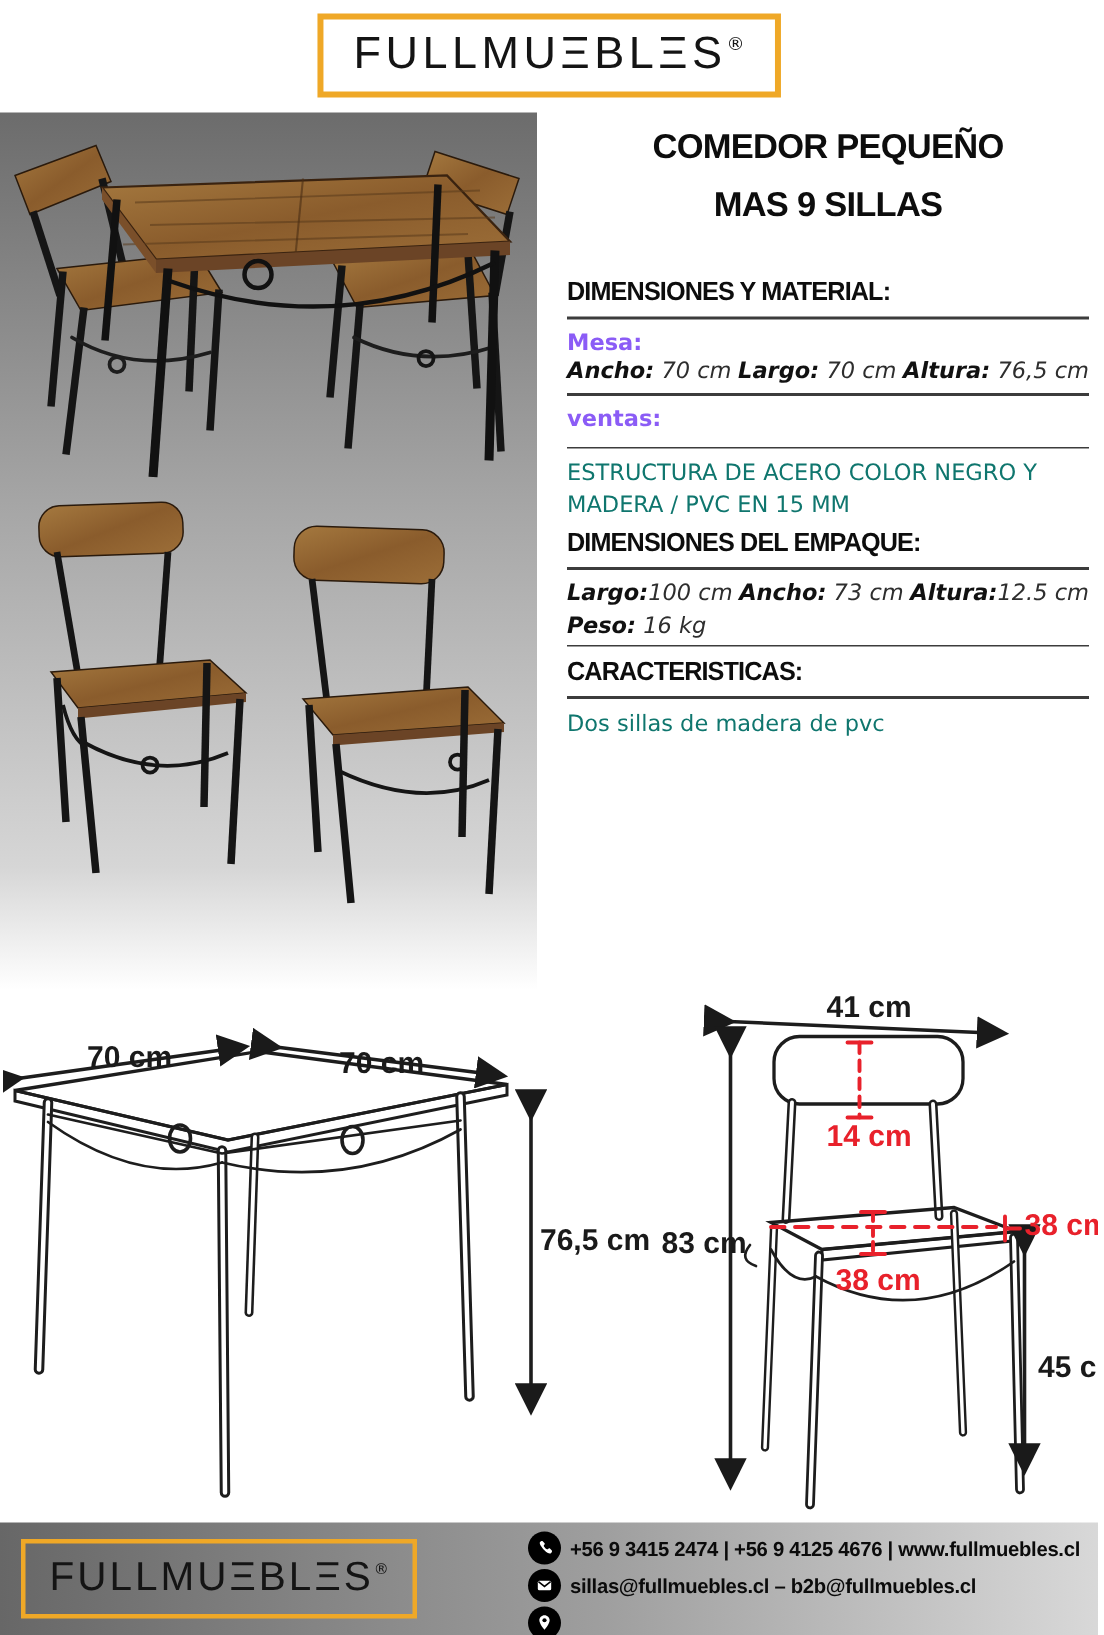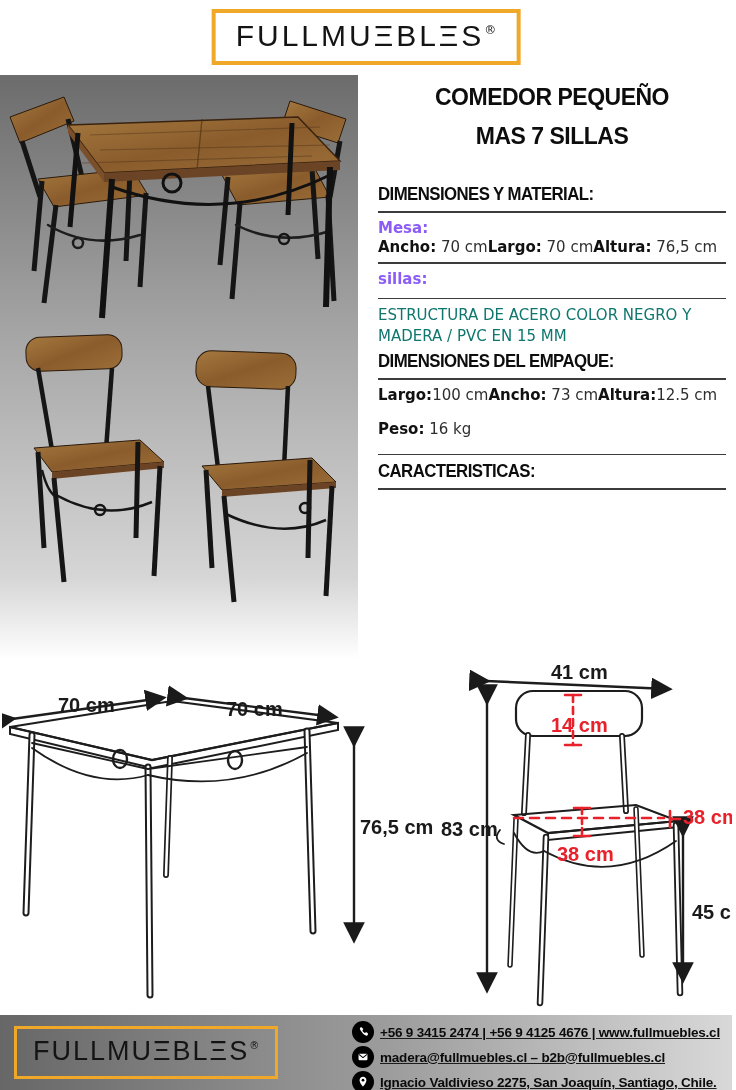--- a/index.html
+++ b/index.html
@@ -32,46 +32,46 @@
   }
   .specs{position:absolute;left:378px;top:184px;width:348px;}
   .sec-head{
     font-family:"Liberation Sans", sans-serif;font-weight:bold;
     font-size:17.5px;letter-spacing:-0.6px;color:#0d0d0d;
     transform:scaleX(.96);transform-origin:left center;white-space:nowrap;
   }
   .rule{height:0;border-top:2px solid #3c3c3c;margin:6px 0;}
   .rule.thin{border-top-width:1.6px;}
   .spec-sub{font-size:15px;font-weight:bold;color:#8b5cf6;margin-top:2px;}
-  .spec-row{display:flex;justify-content:flex-start;font-size:15px;margin-top:1px;}
+  .spec-row{display:flex;justify-content:space-between;font-size:15px;margin-top:1px;font-style:italic;}
   .spec-cell{white-space:nowrap;}
   .spec-cell b{color:#111;}
   .spec-cell span{color:#2e2e2e;}
   .body-text{font-size:15px;color:#0f766e;line-height:21px;}
-  .mt4{margin-top:4px;} .mt8{margin-top:16px;} .mt10{margin-top:10px;}
+  .mt4{margin-top:4px;} .mt8{margin-top:4px;} .mt10{margin-top:10px;}
   
   .diagram{position:absolute;}
   .dim-label{
     position:absolute;font-family:"Liberation Sans", sans-serif;
     font-weight:bold;font-size:20px;color:#1a1a1a;white-space:nowrap;
   }
   .dim-label.red{color:#e8212b;}
   
   .footer{
     position:absolute;left:0;bottom:0;width:736px;height:75px;
     background:linear-gradient(90deg,#676767 0%,#9f9f9f 55%,#d9d9d9 100%);
   }
   .footer-logo{
     position:absolute;left:14px;top:11px;border:3.5px solid #efa827;
     padding:7px 16px 9px 16px;white-space:nowrap;
   }
   .footer-logo .logo-text{font-size:27px;letter-spacing:2px;}
   .footer-logo .logo-reg{font-size:10px;top:-11px;}
   .contact{position:absolute;left:352px;top:6px;}
-  .contact-row{display:flex;align-items:center;height:22px;margin-bottom:3px;text-decoration:underline;}
+  .contact-row{display:flex;align-items:center;height:22px;margin-bottom:3px;}
   .c-icon{width:22px;height:22px;border-radius:50%;background:#000;flex:0 0 22px;
     display:flex;align-items:center;justify-content:center;margin-right:6px;}
   .contact-row b{
     font-family:"Liberation Sans", sans-serif;font-size:13.5px;color:#0b0b0b;
     letter-spacing:-0.2px;white-space:nowrap;
   }
   
   .la{stroke:#1d1d1d;fill:none;stroke-linecap:round;}
 </style>
 </head>
@@ -153,54 +153,55 @@
       <path d="M332,156 L326,266" stroke="#151515" stroke-width="5"></path>
       <path d="M206,140 L212,238" stroke="#151515" stroke-width="5"></path>
       <path d="M310,130 L308,228" stroke="#151515" stroke-width="5"></path>
       <path d="M226,184 Q280,210 326,190" stroke="#151515" stroke-width="2.5" fill="none"></path>
       <circle cx="305" cy="178" r="5" stroke="#151515" stroke-width="2.5" fill="none"></circle>
     </svg>
   </div>
 
   <div class="title-block">
     <div>COMEDOR PEQUEÑO</div>
-    <div>MAS 7 SILLAS</div>
+    <div>MAS 9 SILLAS</div>
   </div>
 
   <div class="specs">
     <div class="sec-head">DIMENSIONES Y MATERIAL:</div>
     <div class="rule"></div>
 
     <div class="spec-sub">Mesa:</div>
     <div class="spec-row">
       <div class="spec-cell"><b>Ancho:</b> <span>70 cm</span></div>
       <div class="spec-cell"><b>Largo:</b> <span>70 cm</span></div>
       <div class="spec-cell"><b>Altura:</b> <span>76,5 cm</span></div>
     </div>
     <div class="rule"></div>
 
-    <div class="spec-sub">sillas:</div>
+    <div class="spec-sub">ventas:</div>
     <div class="rule thin mt10"></div>
 
     <div class="body-text">ESTRUCTURA DE ACERO COLOR NEGRO Y MADERA / PVC EN 15 MM</div>
 
     <div class="sec-head mt4">DIMENSIONES DEL EMPAQUE:</div>
     <div class="rule"></div>
     <div class="spec-row">
       <div class="spec-cell"><b>Largo:</b><span>100 cm</span></div>
       <div class="spec-cell"><b>Ancho:</b> <span>73 cm</span></div>
       <div class="spec-cell"><b>Altura:</b><span>12.5 cm</span></div>
     </div>
     <div class="spec-row mt8">
       <div class="spec-cell"><b>Peso:</b> <span>16 kg</span></div>
     </div>
     <div class="rule thin mt8"></div>
 
     <div class="sec-head">CARACTERISTICAS:</div>
     <div class="rule"></div>
+    <div class="body-text">Dos sillas de madera de pvc</div>
   </div>
 
   <svg class="diagram" style="left:2px;top:663px;" width="430" height="350" viewBox="0 0 430 350">
     <defs>
       <marker id="ah" markerWidth="9" markerHeight="9" refX="7" refY="4.5" orient="auto">
         <path d="M0,0 L9,4.5 L0,9 Z" fill="#1a1a1a"></path>
       </marker>
     </defs>
 
     <polygon points="8,64 170,38 336,60 150,97" fill="#fff" class="la" stroke-width="2.2"></polygon>
@@ -262,21 +263,21 @@
       <path d="M143,40 V90" stroke-dasharray="7 5"></path>
       <path d="M135,40 H151 M135,90 H151"></path>
       <path d="M84,163 H234" stroke-dasharray="9 7"></path>
       <path d="M152,153 V181" stroke-dasharray="6 4"></path>
       <path d="M144,153 H160 M144,181 H160"></path>
       <path d="M240,156 V172 M240,164 H250"></path>
     </g>
   </svg>
   <span class="dim-label" style="left:551px;top:661px;">41 cm</span>
   <span class="dim-label" style="left:441px;top:818px;">83 cm</span>
-  <span class="dim-label red" style="left:551px;top:714px;">14 cm</span>
+  <span class="dim-label red" style="left:551px;top:747px;">14 cm</span>
   <span class="dim-label red" style="left:683px;top:806px;">38 cm</span>
   <span class="dim-label red" style="left:557px;top:843px;">38 cm</span>
   <span class="dim-label" style="left:692px;top:901px;">45 cm</span>
 
   <div class="footer">
     <div class="footer-logo">
       <span class="logo-text">FULLMUΞBLΞS</span><span class="logo-reg">®</span>
     </div>
     <div class="contact">
       <div class="contact-row">
@@ -287,27 +288,26 @@
         </span>
         <b>+56 9 3415 2474 | +56 9 4125 4676 | www.fullmuebles.cl</b>
       </div>
       <div class="contact-row">
         <span class="c-icon">
           <svg width="14" height="14" viewBox="0 0 22 22">
               <rect x="4" y="6" width="14" height="10" rx="1.6" fill="#fff"></rect>
               <path d="M4.6 7l6.4 5 6.4-5" stroke="#000" stroke-width="1.6" fill="none"></path>
             </svg>
         </span>
-        <b>madera@fullmuebles.cl – b2b@fullmuebles.cl</b>
+        <b>sillas@fullmuebles.cl – b2b@fullmuebles.cl</b>
       </div>
       <div class="contact-row">
         <span class="c-icon">
           <svg width="14" height="14" viewBox="0 0 22 22">
               <path d="M11 2.8c-3 0-5.4 2.4-5.4 5.4 0 4 5.4 10 5.4 10s5.4-6 5.4-10c0-3-2.4-5.4-5.4-5.4z" fill="#fff"></path>
               <circle cx="11" cy="8.1" r="2.2" fill="#000"></circle>
             </svg>
         </span>
-        <b>Ignacio Valdivieso 2275, San Joaquín, Santiago, Chile.</b>
       </div>
     </div>
   </div>
 
 </div>
 
 </body></html>

